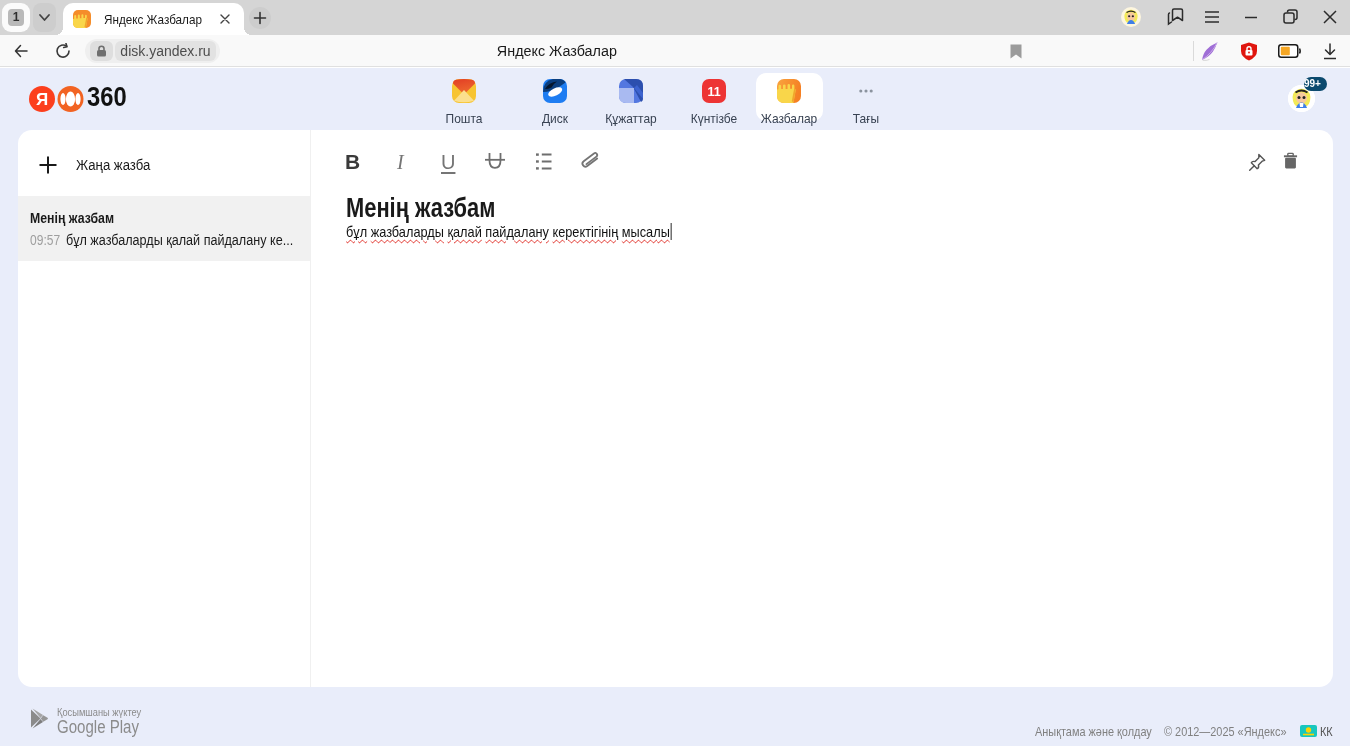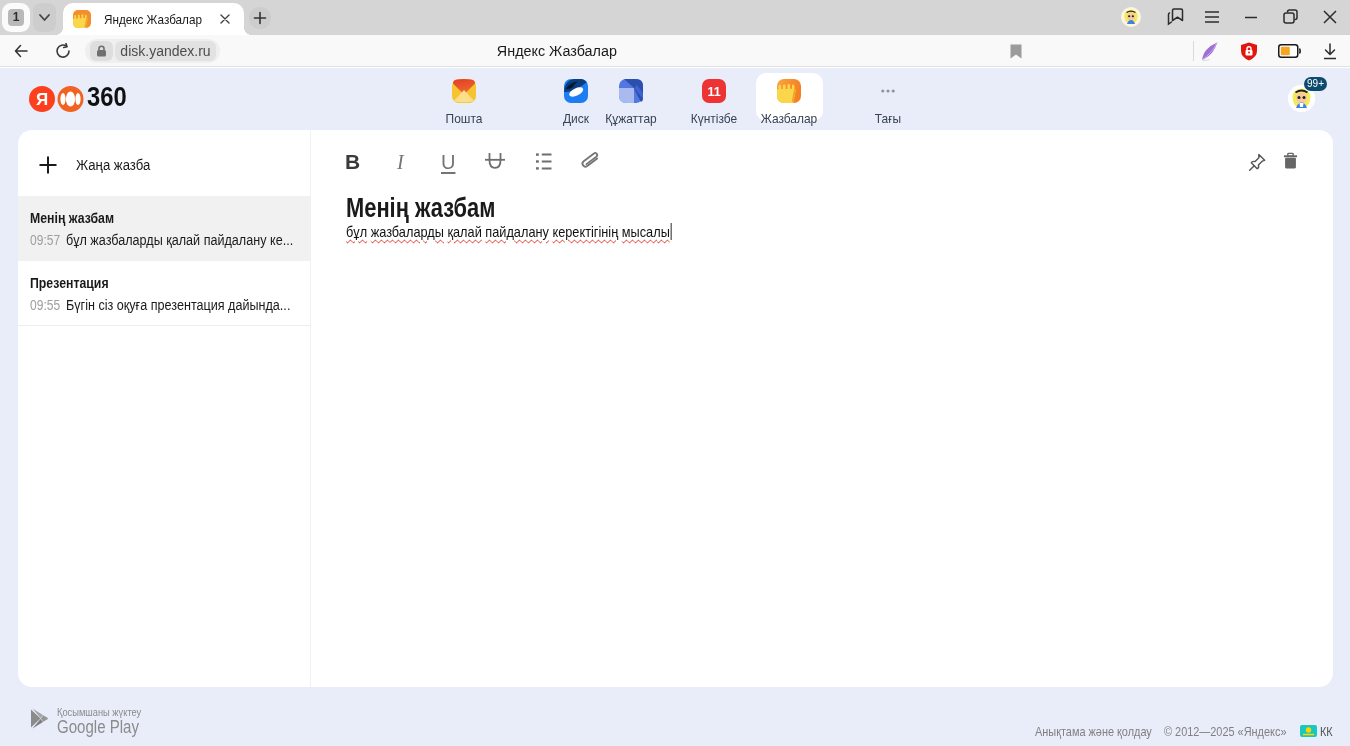--- a/index.html
+++ b/index.html
@@ -22,21 +22,21 @@
 #editpill .div{position:absolute;left:110px;top:5px;width:1px;height:18px;background:#e4e4e4;}
 
 #app{position:absolute;left:0;top:68px;width:1350px;height:678px;background:#e9edfa;}
 #logo{position:absolute;}
 #l360{position:absolute;left:87px;top:14px;font-size:27px;font-weight:700;color:#111;transform:scaleX(.88);transform-origin:0 0;}
 .nav{position:absolute;top:5px;width:68px;text-align:center;}
 .nav .ic{display:inline-block;width:24px;height:24px;margin-top:6px;}
 .nav .lb{display:block;font-size:13px;color:#384252;margin-top:4px;transform:scaleX(.92);}
 #nav-notes-bg{position:absolute;left:756px;top:5px;width:67px;height:48px;background:#fff;border-radius:10px;}
 #avatar{position:absolute;left:1288px;top:17px;width:27px;height:27px;border-radius:50%;background:#fff;}
-#avbadge{position:absolute;left:1304px;top:9px;width:23px;height:14px;border-radius:7px;background:#0c4a6e;color:#fff;font-size:10px;font-weight:400;text-align:center;line-height:14px;}
+#avbadge{position:absolute;left:1304px;top:9px;width:23px;height:14px;border-radius:7px;background:#0c4a6e;color:#fff;font-size:10px;font-weight:700;line-height:14px;}
 
 #cardL{position:absolute;left:18px;top:62px;width:292px;height:557px;background:#fff;border-radius:14px 0 0 14px;}
 #cardR{position:absolute;left:310px;top:62px;width:1023px;height:557px;background:#fff;border-radius:0 14px 14px 0;border-left:1px solid #f0f0f0;}
 
 #newnote{position:absolute;font-size:14px;color:#1a1a1a;transform:scaleX(.94);transform-origin:0 0;white-space:nowrap;}
 #plusic{position:absolute;left:21px;top:26px;}
 .noterow{position:absolute;left:0;width:292px;height:65px;}
 .noterow .t{position:absolute;left:12px;top:13px;font-size:15px;font-weight:700;color:#1a1a1a;transform:scaleX(.82);transform-origin:0 0;white-space:nowrap;}
 .noterow .tm{position:absolute;left:12px;top:36px;font-size:14px;color:#9e9e9e;transform:scaleX(.86);transform-origin:0 0;}
 .noterow .pv{position:absolute;left:48px;top:36px;font-size:14px;color:#1a1a1a;white-space:nowrap;transform:scaleX(.90);transform-origin:0 0;}
@@ -174,21 +174,21 @@
             <stop offset="0" stop-color="#e23d25"></stop>
             <stop offset="1" stop-color="#ee6a2e"></stop>
           </linearGradient>
         </defs>
         <rect x="0" y="0" width="24" height="24" rx="7" fill="#f7c431"></rect>
         <path d="M1 4.5 Q1 1.5 4 0.8 Q12 -0.8 20 0.8 Q23 1.5 23 4.5 L12 15.5 Z" fill="url(#mg)"></path>
         <path d="M2 21.8 L12 11 L22 21.8 Q17 23.3 12 23.3 Q7 23.3 2 21.8 Z" fill="#fbdf8d"></path>
       </svg>
     <span class="lb">Пошта</span>
   </div>
-  <div class="nav" style="left:542px">
+  <div class="nav" style="left:521px">
     <svg class="ic" viewBox="0 0 24 24">
         <rect x="0" y="0" width="24" height="24" rx="7" fill="#1e7df2"></rect>
         <path d="M0 13 Q0 2 10 0 L17 0 Q21 0.5 22.5 3.5 L16 8 Q8 13 0 13Z" fill="#0b3e7e"></path>
         <path d="M2 10 Q6 3 14 2.5 Q10 5 8.5 8.5 Q5 10 2 10Z" fill="#06172e"></path>
         <ellipse cx="12.2" cy="13.0" rx="7.6" ry="3.6" fill="#fff" transform="rotate(-26 12.2 13.0)"></ellipse>
       </svg>
     <span class="lb">Диск</span>
   </div>
   <div class="nav" style="left:597px">
     <svg class="ic" viewBox="0 0 24 24">
@@ -213,21 +213,21 @@
             <stop offset="0" stop-color="#f9a43f"></stop>
             <stop offset="1" stop-color="#f58023"></stop>
           </linearGradient>
         </defs>
         <rect x="0" y="0" width="24" height="24" rx="7" fill="url(#ng)"></rect>
         <path d="M0 10.5 L1.5 10.2 L1.5 7 Q1.5 5.8 2.8 5.8 Q4.1 5.8 4.1 7 L4.1 10 L6 10 L6 6.6 Q6 5.4 7.3 5.4 Q8.6 5.4 8.6 6.6 L8.6 9.9 L10.5 9.9 L10.5 6.2 Q10.5 5 11.8 5 Q13.1 5 13.1 6.2 L13.1 9.8 L15 9.8 L15 6.6 Q15 5.5 16.2 5.5 Q17.4 5.5 17.4 6.7 L17.4 10.2 L18.8 10.6 L16.4 24 H7 Q0 24 0 17 Z" fill="#f9d64a"></path>
         <path d="M18.8 10.6 L16.4 24 L14.8 22 L17.2 9.6 Z" fill="#f0a62c"></path>
       </svg>
     <span class="lb">Жазбалар</span>
   </div>
-  <div class="nav" style="left:854px">
+  <div class="nav" style="left:832px">
     <svg class="ic" viewBox="0 0 24 24">
         <circle cx="6.8" cy="12" r="1.55" fill="#8b939e"></circle>
         <circle cx="12" cy="12" r="1.55" fill="#8b939e"></circle>
         <circle cx="17.2" cy="12" r="1.55" fill="#8b939e"></circle>
       </svg>
     <span class="lb">Тағы</span>
   </div>
   <div id="avatar">
     <svg width="27" height="27" viewBox="0 0 27 27">
         <circle cx="13.5" cy="13.5" r="13.5" fill="#fff"></circle>
@@ -245,25 +245,20 @@
   <div id="cardL">
     <svg id="plusic" width="18" height="18" viewBox="0 0 18 18">
         <path d="M9 0.5 V17.5 M0.5 9 H17.5" stroke="#1a1a1a" stroke-width="2"></path>
       </svg>
     <span id="newnote" style="left:58px;top:27px;position:absolute">Жаңа жазба</span>
     <div class="noterow" id="row1">
       <div class="t">Менің жазбам</div>
       <div class="tm">09:57</div>
       <div class="pv">бұл жазбаларды қалай пайдалану ке...</div>
     </div>
-    <div class="noterow" id="row2">
-      <div class="t">Презентация</div>
-      <div class="tm">09:55</div>
-      <div class="pv">Бүгін сіз оқуға презентация дайында...</div>
-    </div>
   </div>
   <div id="cardR">
     <div id="etb">
       <div class="eic" style="left:34px;top:21px;font-size:21px;font-weight:700;color:#3a3a3a;line-height:22px;">B</div>
       <div class="eic" style="left:86px;top:21px;font-size:20px;font-family:'Liberation Serif',serif;font-style:italic;line-height:22px;">I</div>
       <div class="eic" style="left:130px;top:21px;font-size:20px;text-decoration:underline;text-underline-offset:3px;line-height:22px;">U</div>
       <svg class="eic" style="left:174px;top:23px" width="20" height="16" viewBox="0 0 20 16">
           <path d="M4.5 0 V7.5 Q4.5 14.8 10 14.8 Q15.5 14.8 15.5 7.5 V0" fill="none" stroke="#6e6e6e" stroke-width="1.8"></path>
           <path d="M0 6.8 H20" stroke="#6e6e6e" stroke-width="1.8"></path>
         </svg>

